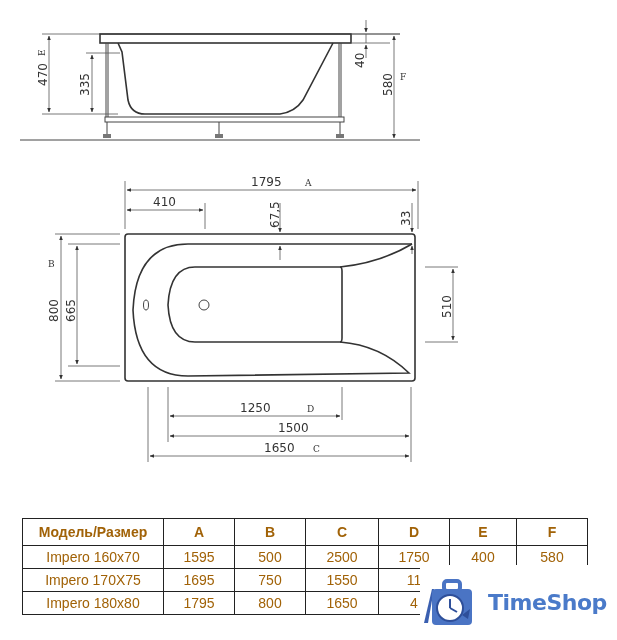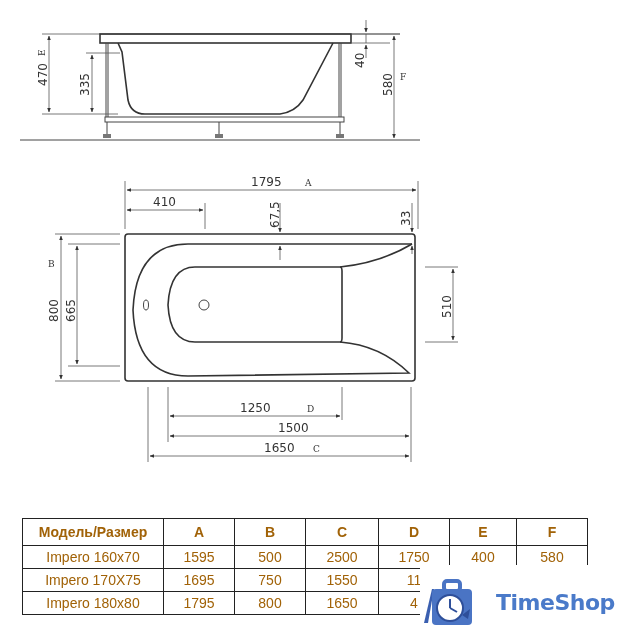--- a/index.html
+++ b/index.html
@@ -9,21 +9,21 @@
   .lbl { font-family: "DejaVu Serif", serif; font-size: 9px; fill: #333; }
   .ln { stroke: #444; stroke-width: 1; fill: none; }
   .thin { stroke: #555; stroke-width: 0.8; fill: none; }
   .tub { stroke: #333; stroke-width: 1.6; fill: none; }
   .table-wrap { position: absolute; left: 22px; top: 518px; }
   table.spec { border-collapse: collapse; font-family: "Liberation Sans", sans-serif; font-size: 14px; color: #a16207; }
   table.spec th, table.spec td { border: 1.5px solid #222; text-align: center; padding: 0; height: 22px; }
   table.spec th { font-weight: bold; height: 26px; font-size: 14px; }
   table.spec td.model { }
   .logo { position: absolute; left: 420px; top: 565px; width: 197px; height: 75px; background: #ffffff; display: flex; align-items: center; }
-  .logo-text { font-family: "DejaVu Sans", sans-serif; font-size: 22px; font-weight: bold; color: #4a7ac9; margin-left: 20px; letter-spacing: -0.5px; }
+  .logo-text { font-family: "DejaVu Sans", sans-serif; font-size: 22px; font-weight: bold; color: #4a7ac9; margin-left: 12px; letter-spacing: -0.5px; }
 </style>
 </head>
 <body>
 
 <svg id="drawing" viewBox="0 0 617 500" xmlns="http://www.w3.org/2000/svg">
   <defs>
     <marker id="ar" viewBox="0 0 10 10" refX="9" refY="5" markerWidth="6" markerHeight="6" orient="auto-start-reverse">
       <path d="M0,1 L10,5 L0,9 z" fill="#333"></path>
     </marker>
   </defs>

